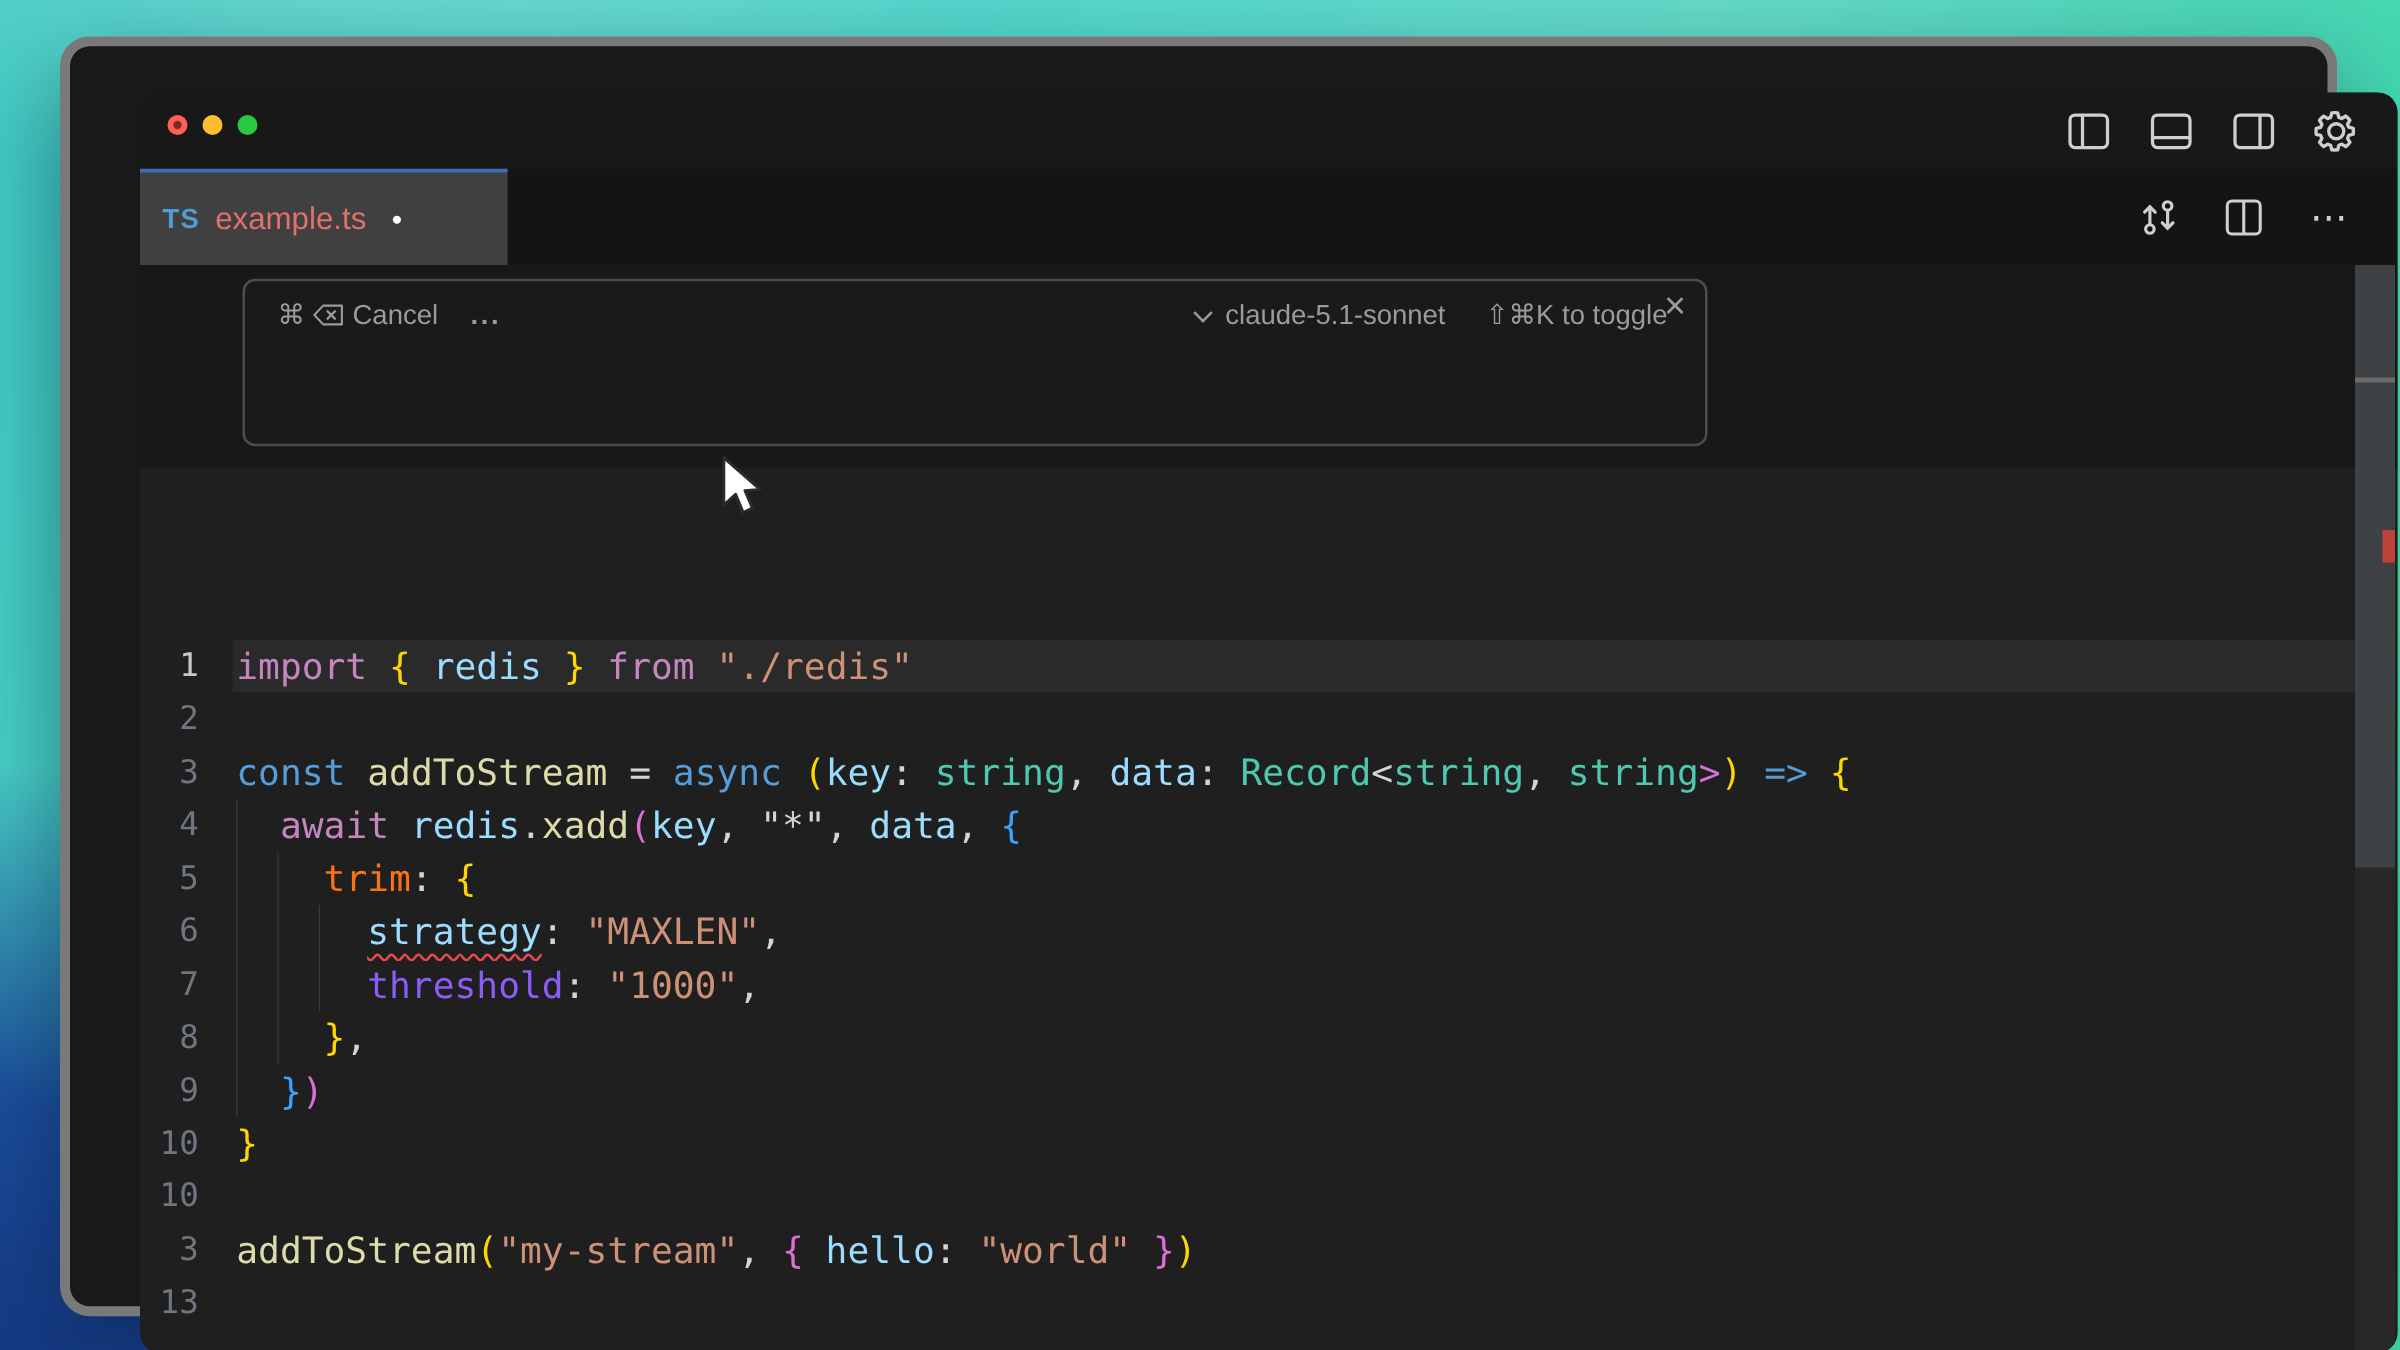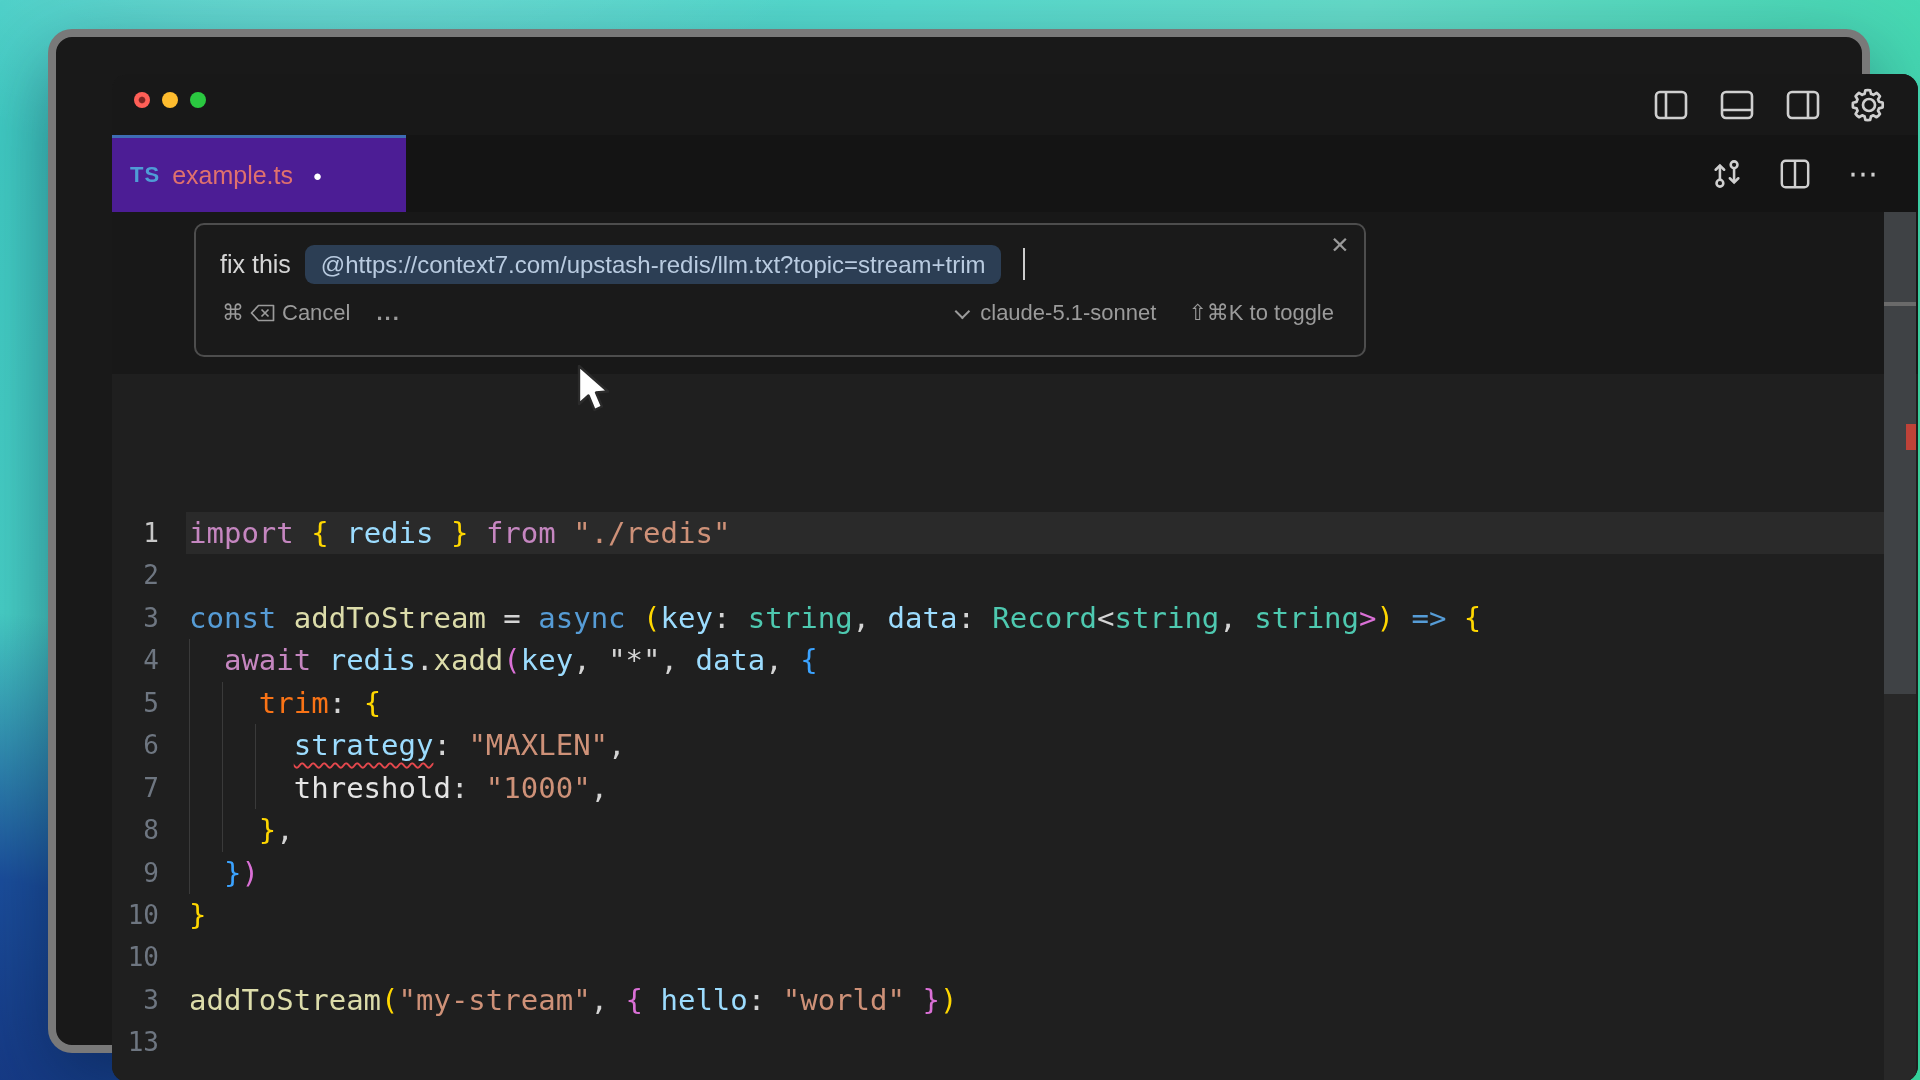--- a/index.html
+++ b/index.html
@@ -31,21 +31,21 @@
   .tl { width:16px; height:16px; border-radius:50%; }
   .tl.red    { background:radial-gradient(circle at 50% 50%, #7c2522 0 24%, #ff5f57 34%); }
   .tl.yellow { background:#febc2e; }
   .tl.green  { background:#2ac840; }
   .titlebar-icons { position:absolute; right:30px; top:0; height:61px; display:flex; align-items:center; gap:28px; }
   .tbicon { width:38px; height:38px; display:flex; align-items:center; justify-content:center; color:#cfcfcf; }
 
   
   .tabbar { position:absolute; left:0; top:61px; width:1806px; height:77px; background:#141414; }
   .tab-active {
-    position:absolute; left:0; top:0; width:294px; height:77px; background:#4c1d95;
+    position:absolute; left:0; top:0; width:294px; height:77px; background:#404040;
     border-top:3px solid #3e6db5; display:flex; align-items:center; padding-left:18px; gap:12px;
   }
   .ts-badge { color:#4f9cd6; font-weight:bold; font-size:22px; letter-spacing:1px; }
   .tab-title { color:#e0716d; font-size:25px; }
   .mod-dot { color:#ffffff; font-size:15px; margin-left:8px; }
   .editor-actions { position:absolute; right:36px; top:0; height:77px; display:flex; align-items:center; gap:30px; }
   .eaicon { width:38px; height:38px; display:flex; align-items:center; justify-content:center; color:#cfcfcf; }
 
   
   .editor { position:absolute; left:0; top:138px; width:1806px; height:870px; background:#1f1f1f; }
@@ -191,42 +191,37 @@
             <div class="gut">3</div>
             <div class="gut">13</div>
           </div>
         <div id="code">
             <div class="cl"><span style="color: rgb(197, 134, 192);">import</span><span style="color: rgb(212, 212, 212);"> </span><span style="color: rgb(255, 215, 0);">{</span><span style="color: rgb(212, 212, 212);"> </span><span style="color: rgb(156, 220, 254);">redis</span><span style="color: rgb(212, 212, 212);"> </span><span style="color: rgb(255, 215, 0);">}</span><span style="color: rgb(212, 212, 212);"> </span><span style="color: rgb(197, 134, 192);">from</span><span style="color: rgb(212, 212, 212);"> </span><span style="color: rgb(206, 145, 120);">"./redis"</span></div>
             <div class="cl"></div>
             <div class="cl"><span style="color: rgb(86, 156, 214);">const</span><span style="color: rgb(212, 212, 212);"> </span><span style="color: rgb(220, 220, 170);">addToStream</span><span style="color: rgb(212, 212, 212);"> </span><span style="color: rgb(212, 212, 212);">=</span><span style="color: rgb(212, 212, 212);"> </span><span style="color: rgb(86, 156, 214);">async</span><span style="color: rgb(212, 212, 212);"> </span><span style="color: rgb(255, 215, 0);">(</span><span style="color: rgb(156, 220, 254);">key</span><span style="color: rgb(212, 212, 212);">:</span><span style="color: rgb(212, 212, 212);"> </span><span style="color: rgb(78, 201, 176);">string</span><span style="color: rgb(212, 212, 212);">,</span><span style="color: rgb(212, 212, 212);"> </span><span style="color: rgb(156, 220, 254);">data</span><span style="color: rgb(212, 212, 212);">:</span><span style="color: rgb(212, 212, 212);"> </span><span style="color: rgb(78, 201, 176);">Record</span><span style="color: rgb(212, 212, 212);">&lt;</span><span style="color: rgb(78, 201, 176);">string</span><span style="color: rgb(212, 212, 212);">,</span><span style="color: rgb(212, 212, 212);"> </span><span style="color: rgb(78, 201, 176);">string</span><span style="color: rgb(218, 112, 214);">&gt;</span><span style="color: rgb(255, 215, 0);">)</span><span style="color: rgb(212, 212, 212);"> </span><span style="color: rgb(86, 156, 214);">=&gt;</span><span style="color: rgb(212, 212, 212);"> </span><span style="color: rgb(255, 215, 0);">{</span></div>
             <div class="cl"><span style="color: rgb(212, 212, 212);">  </span><span style="color: rgb(197, 134, 192);">await</span><span style="color: rgb(212, 212, 212);"> </span><span style="color: rgb(156, 220, 254);">redis</span><span style="color: rgb(212, 212, 212);">.</span><span style="color: rgb(220, 220, 170);">xadd</span><span style="color: rgb(218, 112, 214);">(</span><span style="color: rgb(156, 220, 254);">key</span><span style="color: rgb(212, 212, 212);">,</span><span style="color: rgb(212, 212, 212);"> </span><span style="color: rgb(212, 212, 212);">"*"</span><span style="color: rgb(212, 212, 212);">,</span><span style="color: rgb(212, 212, 212);"> </span><span style="color: rgb(156, 220, 254);">data</span><span style="color: rgb(212, 212, 212);">,</span><span style="color: rgb(212, 212, 212);"> </span><span style="color: rgb(59, 163, 255);">{</span></div>
             <div class="cl"><span style="color: rgb(212, 212, 212);">    </span><span style="color: #f97316;">trim</span><span style="color: rgb(212, 212, 212);">:</span><span style="color: rgb(212, 212, 212);"> </span><span style="color: rgb(255, 215, 0);">{</span></div>
             <div class="cl"><span style="color: rgb(212, 212, 212);">      </span><span class="squiggle" style="color: rgb(156, 220, 254);">strategy</span><span style="color: rgb(212, 212, 212);">:</span><span style="color: rgb(212, 212, 212);"> </span><span style="color: rgb(206, 145, 120);">"MAXLEN"</span><span style="color: rgb(212, 212, 212);">,</span></div>
-            <div class="cl"><span style="color: rgb(212, 212, 212);">      </span><span style="color: #e5e5e5;">threshold</span><span style="color: rgb(212, 212, 212);">:</span><span style="color: rgb(212, 212, 212);"> </span><span style="color: rgb(206, 145, 120);">"1000"</span><span style="color: rgb(212, 212, 212);">,</span></div>
+            <div class="cl"><span style="color: rgb(212, 212, 212);">      </span><span style="color: #8b5cf6;">threshold</span><span style="color: rgb(212, 212, 212);">:</span><span style="color: rgb(212, 212, 212);"> </span><span style="color: rgb(206, 145, 120);">"1000"</span><span style="color: rgb(212, 212, 212);">,</span></div>
             <div class="cl"><span style="color: rgb(212, 212, 212);">    </span><span style="color: rgb(255, 215, 0);">}</span><span style="color: rgb(212, 212, 212);">,</span></div>
             <div class="cl"><span style="color: rgb(212, 212, 212);">  </span><span style="color: rgb(59, 163, 255);">}</span><span style="color: rgb(218, 112, 214);">)</span></div>
             <div class="cl"><span style="color: rgb(255, 215, 0);">}</span></div>
             <div class="cl"></div>
             <div class="cl"><span style="color: rgb(220, 220, 170);">addToStream</span><span style="color: rgb(255, 215, 0);">(</span><span style="color: rgb(206, 145, 120);">"my-stream"</span><span style="color: rgb(212, 212, 212);">,</span><span style="color: rgb(212, 212, 212);"> </span><span style="color: rgb(218, 112, 214);">{</span><span style="color: rgb(212, 212, 212);"> </span><span style="color: rgb(156, 220, 254);">hello</span><span style="color: rgb(212, 212, 212);">:</span><span style="color: rgb(212, 212, 212);"> </span><span style="color: rgb(206, 145, 120);">"world"</span><span style="color: rgb(212, 212, 212);"> </span><span style="color: rgb(218, 112, 214);">}</span><span style="color: rgb(255, 215, 0);">)</span></div>
             <div class="cl"></div>
           </div>
 
         <div class="scrollbar">
           <div class="sb-thumb"></div>
           <div class="sb-topline"></div>
           <div class="sb-error"></div>
         </div>
 
         <div class="promptbox">
           <div class="p-close">✕</div>
-          <div class="p-row1">
-            <span class="p-prefix">fix this</span>
-            <span class="p-chip">@https://context7.com/upstash-redis/llm.txt?topic=stream+trim</span>
-            <span class="p-caret"></span>
-          </div>
           <div class="p-row2">
             <div class="p-left">
               <span class="p-cancel">
                 <span>⌘</span>
                 <svg width="26" height="20" viewBox="0 0 26 20" fill="none" stroke="#9b9b9b" stroke-width="1.7" stroke-linejoin="round">
                     <path d="M8.5 2.5h15v15h-15L1.5 10z"></path>
                     <path d="M11.5 6.5l7 7M18.5 6.5l-7 7"></path>
                   </svg>
                 <span>Cancel</span>
               </span>

